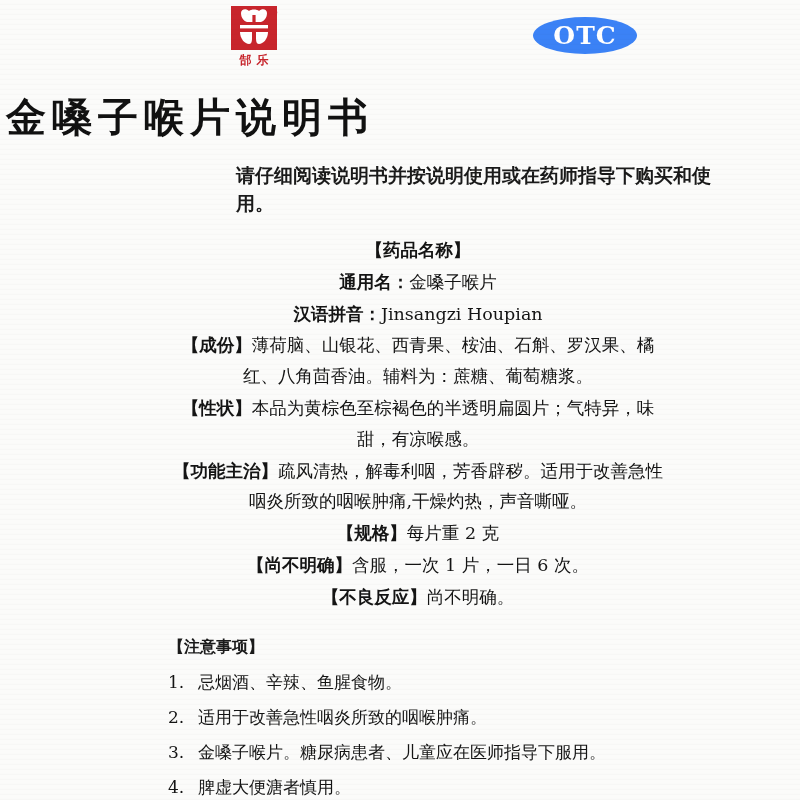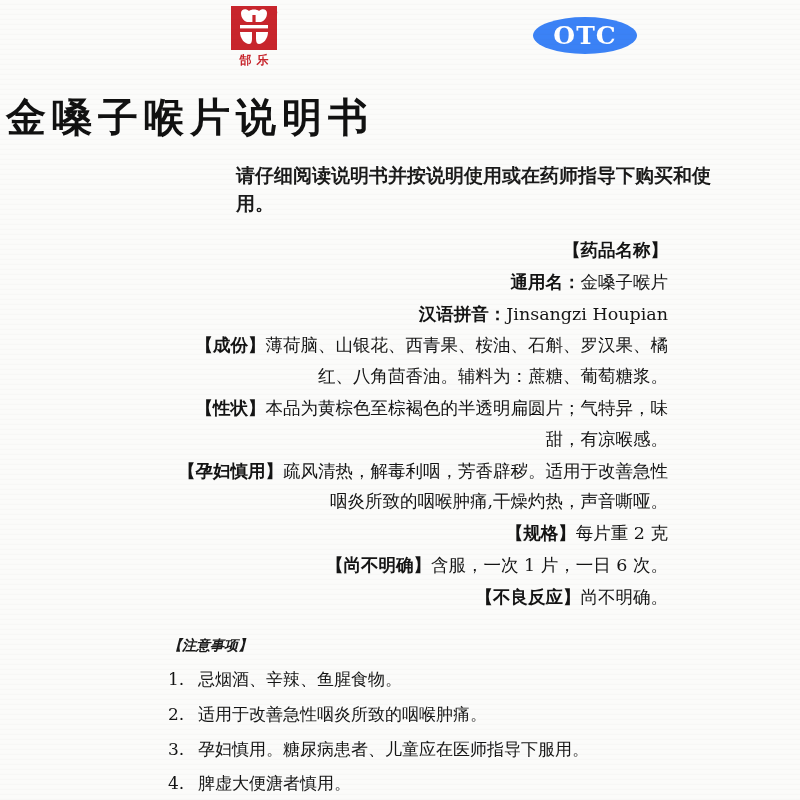--- a/index.html
+++ b/index.html
@@ -120,42 +120,41 @@
     padding-left: 168px;
     padding-right: 132px;
   }
 
   .section {
     font-family: "DejaVu Serif", serif;
     font-size: 17.5px;
     line-height: 1.76;
     color: #141414;
     margin: 0 0 1px 0;
-    text-align: right;
+    text-align: center;
     word-break: break-all;
   }
   .section .label {
     font-weight: bold;
   }
   .section .value {
     font-weight: normal;
   }
 
   .latin {
     font-family: "DejaVu Serif", serif;
   }
 
   
   .notes-head {
     font-family: "DejaVu Serif", serif;
-    font-size: 14px;
+    font-size: 16px;
     font-weight: bold;
     line-height: 1.8;
     margin-top: 20px;
-    font-style: italic;
   }
   .notes-list {
     list-style: none;
     margin: 4px 0 0 0;
     padding: 0;
   }
   .notes-list li {
     font-family: "DejaVu Sans", sans-serif;
     font-size: 17px;
     line-height: 2.05;
@@ -230,21 +229,21 @@
 
     <p class="section">
       <span class="label">【成份】</span><span class="value">薄荷脑、山银花、西青果、桉油、石斛、罗汉果、橘红、八角茴香油。辅料为：蔗糖、葡萄糖浆。</span>
     </p>
 
     <p class="section">
       <span class="label">【性状】</span><span class="value">本品为黄棕色至棕褐色的半透明扁圆片；气特异，味甜，有凉喉感。</span>
     </p>
 
     <p class="section">
-      <span class="label">【孕妇慎用】</span><span class="value">疏风清热，解毒利咽，芳香辟秽。适用于改善急性咽炎所致的咽喉肿痛,干燥灼热，声音嘶哑。</span>
+      <span class="label">【功能主治】</span><span class="value">疏风清热，解毒利咽，芳香辟秽。适用于改善急性咽炎所致的咽喉肿痛,干燥灼热，声音嘶哑。</span>
     </p>
 
     <p class="section">
       <span class="label">【规格】</span><span class="value">每片重 2 克</span>
     </p>
 
     <p class="section">
       <span class="label">【尚不明确】</span><span class="value">含服，一次 1 片，一日 6 次。</span>
     </p>
 
@@ -259,21 +258,21 @@
       <li>
         <span class="num">1.</span>
         <span class="txt">忌烟酒、辛辣、鱼腥食物。</span>
       </li>
       <li>
         <span class="num">2.</span>
         <span class="txt">适用于改善急性咽炎所致的咽喉肿痛。</span>
       </li>
       <li>
         <span class="num">3.</span>
-        <span class="txt">孕妇慎用。糖尿病患者、儿童应在医师指导下服用。</span>
+        <span class="txt">金嗓子喉片。糖尿病患者、儿童应在医师指导下服用。</span>
       </li>
       <li>
         <span class="num">4.</span>
         <span class="txt">脾虚大便溏者慎用。</span>
       </li>
     </ul>
 
   </div>
 
   <div class="scan-ghost"></div>

